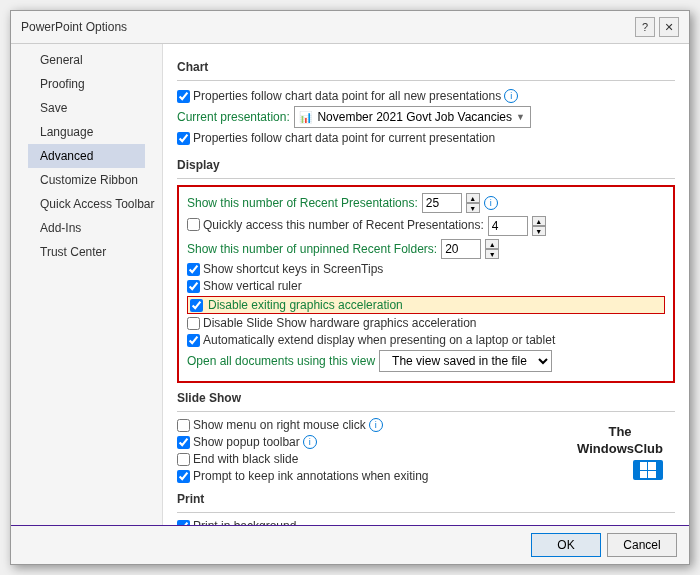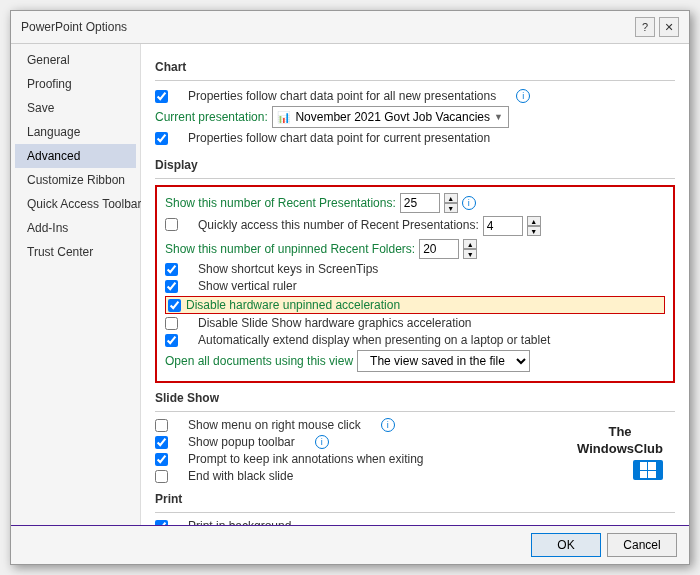--- a/index.html
+++ b/index.html
@@ -51,24 +51,24 @@
       justify-content: center;
       font-size: 11px;
       color: #333;
     }
     .dialog-body {
       display: flex;
       flex: 1;
       overflow: hidden;
     }
     .sidebar {
-      width: 130px;
+      width: 152px;
       background: #f5f5f5;
       border-right: 1px solid #ddd;
-      padding: 4px 4px;
+      padding: 4px 17px;
     }
     .sidebar-item {
       padding: 5px 12px;
       cursor: pointer;
       color: #333;
       font-size: 12px;
       white-space: nowrap;
     }
     .sidebar-item.active {
       background: #d0d8e8;
@@ -93,21 +93,21 @@
       margin: 4px 0 6px 0;
     }
     .highlighted-section {
       border: 2px solid #cc0000;
       padding: 6px 8px;
       margin-bottom: 8px;
     }
     .checkbox-label {
       display: flex;
       align-items: center;
-      gap: 20px;
+      gap: 3px;
       font-size: 12px;
       color: #333;
       cursor: pointer;
       margin-bottom: 3px;
     }
     .checkbox-label input[type="checkbox"] {
       width: 13px;
       height: 13px;
       cursor: pointer;
       flex-shrink: 0;
@@ -312,21 +312,21 @@
           <span>Show shortcut keys in ScreenTips</span>
         </label>
 
         <label class="checkbox-label">
           <input type="checkbox" checked="" style="">
           <span>Show vertical ruler</span>
         </label>
 
         <div class="highlighted-row">
           <input type="checkbox" checked="" style="">
-          <span class="label-text">Disable hardware unpinned acceleration</span>
+          <span class="label-text">Disable exiting graphics acceleration</span>
         </div>
 
         <label class="checkbox-label" style="margin-top:2px;">
           <input type="checkbox" style="">
           <span>Disable Slide Show hardware graphics acceleration</span>
         </label>
 
         <label class="checkbox-label">
           <input type="checkbox" checked="" style="">
           <span>Automatically extend display when presenting on a laptop or tablet</span>
@@ -349,26 +349,26 @@
               <input type="checkbox" style="">
               <span>Show menu on right mouse click</span>
               <span class="info-icon">i</span>
             </label>
             <label class="checkbox-label">
               <input type="checkbox" checked="" style="">
               <span>Show popup toolbar</span>
               <span class="info-icon">i</span>
             </label>
             <label class="checkbox-label">
+              <input type="checkbox" style="">
+              <span>End with black slide</span>
+            </label>
+            <label class="checkbox-label">
               <input type="checkbox" checked="" style="">
               <span>Prompt to keep ink annotations when exiting</span>
-            </label>
-            <label class="checkbox-label">
-              <input type="checkbox" style="">
-              <span>End with black slide</span>
             </label>
           </div>
 
           <div style="width:110px; display:flex; flex-direction:column; align-items:center; justify-content:center; font-size:13px; font-weight:700; color:#222; text-align:center; line-height:1.3; padding:4px;">
             <span>The</span>
             <div style="display:flex; align-items:flex-end; gap:3px;flex-direction:column;">
               <span>WindowsClub</span>
               <div style="width:30px; height:20px; background:#0078d7; display:flex; align-items:center; justify-content:center; border-radius:2px;">
                 <div style="display:grid; grid-template-columns:1fr 1fr; gap:1px; width:16px; height:16px;">
                   <div style="background:#fff;"></div>

